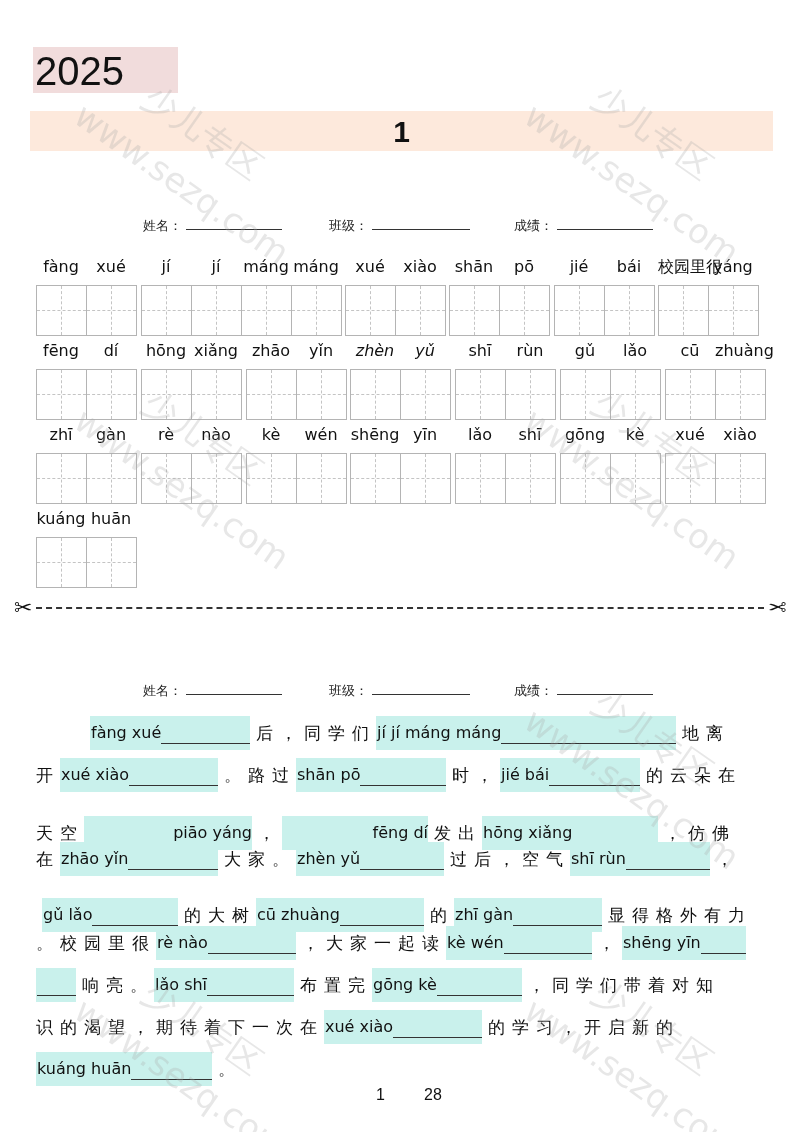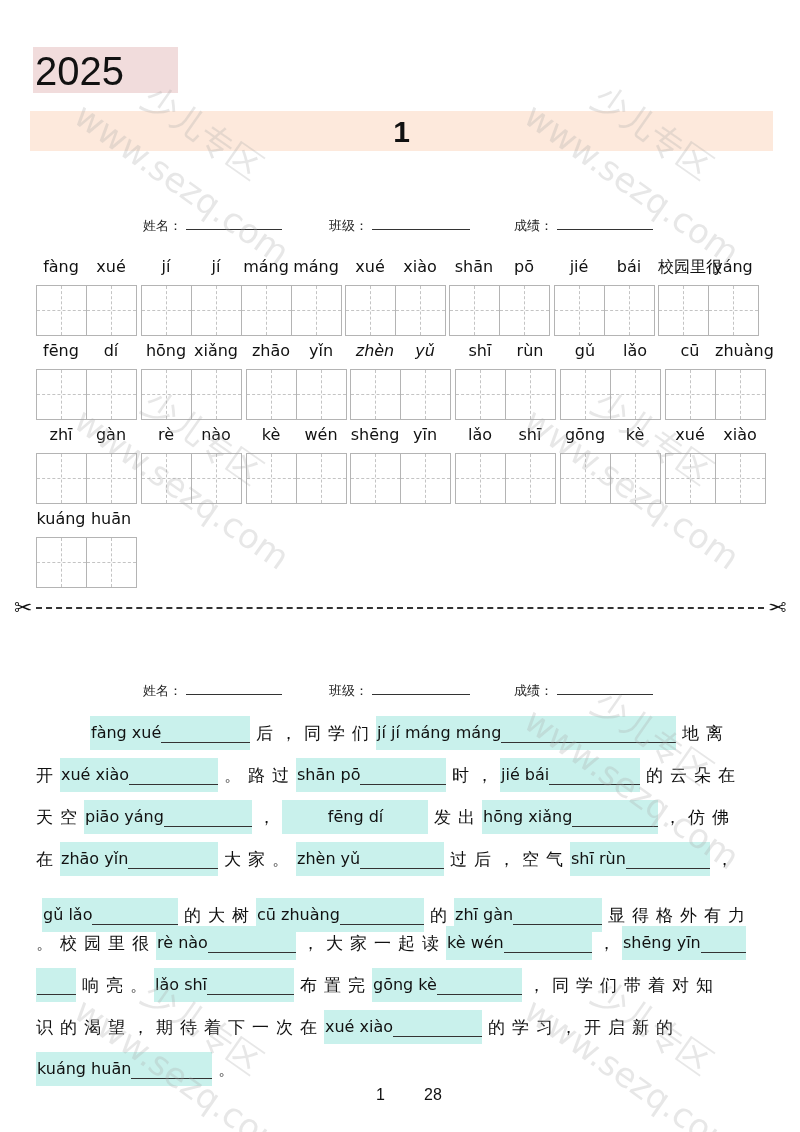--- a/index.html
+++ b/index.html
@@ -17,21 +17,21 @@
   .cell{width:49px;height:49px;border:1px solid #b4b4b4;border-right:none;position:relative;box-sizing:content-box;}
   .cell:last-child{border-right:1px solid #b4b4b4;}
   .cell::before{content:"";position:absolute;left:24px;top:0;height:100%;border-left:1px dashed #c4c4c4;}
   .cell::after{content:"";position:absolute;top:24px;left:0;width:100%;border-top:1px dashed #c4c4c4;}
   .cutline{left:14px;top:597px;width:772px;height:22px;}
   .cutline .dash{position:absolute;left:22px;right:22px;top:10px;border-top:2px dashed #333;}
   .scissor{position:absolute;top:0;font-size:22px;line-height:22px;color:#111;}
   .para{position:absolute;left:36px;width:728px;}
   .line{position:absolute;left:0;height:34px;display:flex;align-items:center;white-space:nowrap;}
   .cn{font-family:"DejaVu Serif","Liberation Serif",serif;font-size:17px;letter-spacing:7px;color:#111;}
-  .blank{display:inline-flex;align-items:center;background:#c9f1ec;height:34px;font-size:16px;padding:0 0 0 1px;box-sizing:border-box;}
+  .blank{display:inline-flex;align-items:flex-end;background:#c9f1ec;height:34px;font-size:16px;padding:0 0 0 1px;box-sizing:border-box;}
   .blank .bpy{line-height:34px;padding-bottom:0;}
   .blank .bl{display:inline-block;border-bottom:1px solid #333;height:24px;margin-bottom:6px;}
   .pageno{top:1086px;font-family:"Liberation Sans",sans-serif;font-size:16px;}
   .wm{position:absolute;color:rgba(170,170,170,0.28);font-family:"DejaVu Sans",sans-serif;font-size:34px;transform:rotate(35deg);transform-origin:left top;white-space:nowrap;pointer-events:none;}
 </style>
 </head>
 <body>
 
 <div class="abs year-box">2025</div>
 <div class="abs banner">1</div>
@@ -312,23 +312,23 @@
       </span>
       <span style="width: 6px; display: inline-block;"></span>
       <span class="cn">时，</span>
       <span class="blank" style="width: 140px;">
         <span class="bpy">jié bái</span>
         <span class="bl" style="flex: 1 1 0%;"></span>
       </span>
       <span style="width: 6px; display: inline-block;"></span>
       <span class="cn">的云朵在</span>
     </div>
-    <div class="line" style="top: 84px;">
+    <div class="line" style="top: 100px;">
       <span class="cn">天空</span>
-      <span class="blank" style="width: 168px;">
+      <span class="blank" style="width: 168px; flex-direction: column;">
         <span class="bpy">piāo yáng</span>
         <span class="bl" style="flex: 1 1 0%;"></span>
       </span>
       <span style="width: 6px; display: inline-block;"></span>
       <span class="cn">，</span>
       <span class="blank" style="width: 146px; flex-direction: column;">
         <span class="bpy">fēng dí</span>
         <span class="bl" style="flex: 1 1 0%;"></span>
       </span>
       <span style="width: 6px; display: inline-block;"></span>

